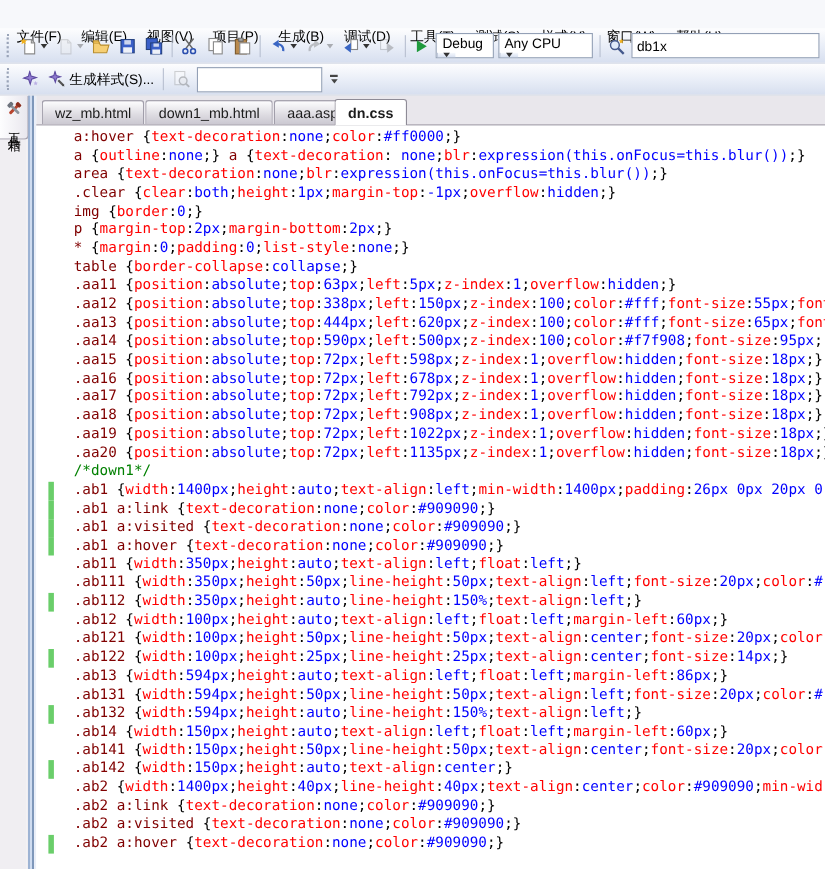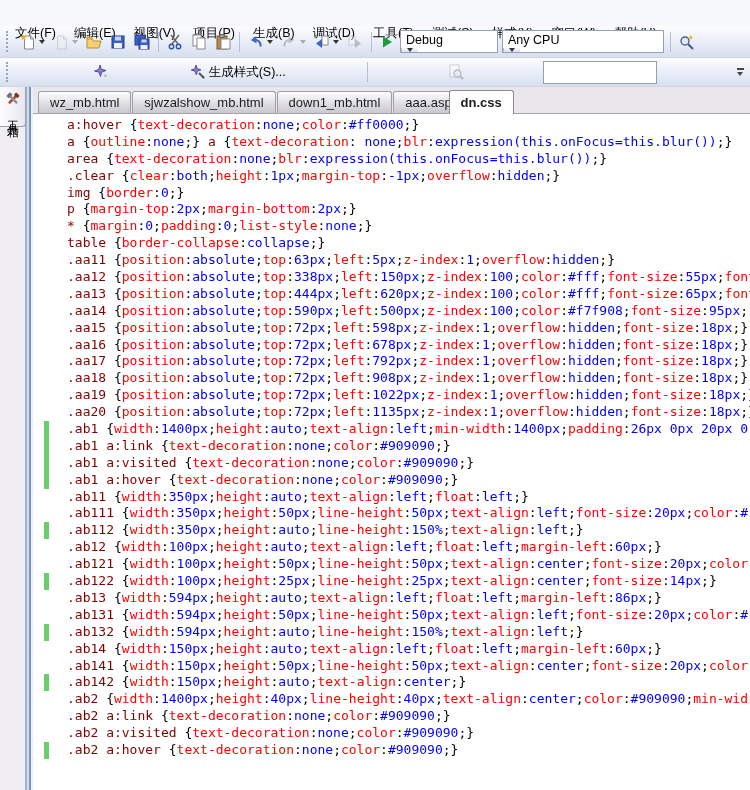--- a/index.html
+++ b/index.html
@@ -6,21 +6,21 @@
   .app{position:relative;width:750px;height:790px;overflow:hidden;
        font-family:"Liberation Sans","DejaVu Sans",sans-serif;font-size:12px;color:#000;
        background:#fff;user-select:none;}
   
   .menubar{height:26px;display:flex;align-items:center;background:#f7f8fb;padding-left:6px;}
   .menu-item{padding:4px 9px;font-size:12.5px;cursor:default;margin-top:40px;}
   
   .toolbar{display:flex;align-items:center;background:linear-gradient(#fdfdfe,#e8edf7 55%,#d7dfef);
            border-bottom:1px solid #cfd5e2;}
   .tb1{height:31px;padding:0 3px;}
-  .tb2{height:28px;padding:0 3px;justify-content:space-between;}
+  .tb2{height:28px;padding:0 3px;}
   .grip{width:5px;height:70%;margin:0 3px;border-left:2px dotted #9aa4b8;}
   .tbtn{display:flex;align-items:center;justify-content:center;height:24px;padding:0 3px;border:1px solid transparent;border-radius:2px;}
   .tbtn.disabled{opacity:.35;filter:grayscale(1);}
   .dd{width:0;height:0;border-left:3px solid transparent;border-right:3px solid transparent;border-top:4px solid #333;margin-left:3px;}
   .tsep{width:1px;height:20px;background:#b7bfd0;margin:0 4px;}
   .combo{display:flex;align-items:stretch;height:21px;background:#fff;border:1px solid #93a0b6;margin:0 2px;flex-direction:column;}
   .combo .val{flex:1;display:flex;align-items:center;padding:0 5px;font-size:12.5px;white-space:nowrap;overflow:hidden;}
   .combo .cbtn{width:16px;display:flex;align-items:center;justify-content:center;background:linear-gradient(#f6f9fd,#d8e1f1);border-left:1px solid #b4bfd4;}
   .combo .cbtn .dd{margin:0;}
   .combo-debug{width:96px;}
@@ -226,20 +226,21 @@
 
     <span class="tbtn">
       <span>
           <svg width="16" height="16" viewBox="0 0 16 16">
             <circle cx="6" cy="7" r="4" fill="#dfe9fa" stroke="#44588c" stroke-width="1.3"></circle>
             <path d="M9 10l5 5" stroke="#44588c" stroke-width="2"></path>
             <path d="M11.8 1l.7 1.6 1.7.3-1.4 1.1.4 1.7-1.4-1-1.5.9.5-1.7-1.3-1.2 1.7-.2z" fill="#f2b21d"></path>
           </svg>
         </span>
     </span>
+    <input class="searchbox" type="text" value="db1x" style="">
   </div>
 
   <div class="toolbar tb2">
     <span class="grip"></span>
     <span class="tbtn">
       <span>
           <svg width="16" height="16" viewBox="0 0 16 16">
             <path d="M7 1l1.3 4.2L13 6.5 8.8 8 7.5 12.5 6 8.2 1.5 7l4.3-1.6z" fill="#8f7bd0" stroke="#5d4aa0"></path>
             <path d="M12.5 9.5l.5 1.4 1.5.3-1.2.9.3 1.5-1.2-.8-1.3.7.4-1.4-1.1-1 1.5-.1z" fill="#b9aee3"></path>
           </svg>
@@ -299,23 +300,20 @@
 
     <div class="frame"></div>
 
     <div class="doc-col">
 
       <div class="tabrow">
         <span class="tab">
             <span>wz_mb.html</span>
           </span>
         <span class="tab">
-            <span>sjwzalshow_mb.html</span>
-          </span>
-        <span class="tab">
             <span>down1_mb.html</span>
           </span>
         <span class="tab overlapped">
             <span>aaa.asp</span>
           </span>
         <span class="tab active">
             <span>dn.css</span>
           </span>
       </div>
 
@@ -387,20 +385,24 @@
             </div>
             <div class="line">
               <span class="chg"></span>
               <span class="txt"><span class="c-sel">.aa19 </span><span class="c-punct">{</span><span class="c-prop">position</span><span class="c-punct">:</span><span class="c-val">absolute</span><span class="c-punct">;</span><span class="c-prop">top</span><span class="c-punct">:</span><span class="c-val">72px</span><span class="c-punct">;</span><span class="c-prop">left</span><span class="c-punct">:</span><span class="c-val">1022px</span><span class="c-punct">;</span><span class="c-prop">z-index</span><span class="c-punct">:</span><span class="c-val">1</span><span class="c-punct">;</span><span class="c-prop">overflow</span><span class="c-punct">:</span><span class="c-val">hidden</span><span class="c-punct">;</span><span class="c-prop">font-size</span><span class="c-punct">:</span><span class="c-val">18px</span><span class="c-punct">;</span><span class="c-punct">}</span></span>
             </div>
             <div class="line">
               <span class="chg"></span>
               <span class="txt"><span class="c-sel">.aa20 </span><span class="c-punct">{</span><span class="c-prop">position</span><span class="c-punct">:</span><span class="c-val">absolute</span><span class="c-punct">;</span><span class="c-prop">top</span><span class="c-punct">:</span><span class="c-val">72px</span><span class="c-punct">;</span><span class="c-prop">left</span><span class="c-punct">:</span><span class="c-val">1135px</span><span class="c-punct">;</span><span class="c-prop">z-index</span><span class="c-punct">:</span><span class="c-val">1</span><span class="c-punct">;</span><span class="c-prop">overflow</span><span class="c-punct">:</span><span class="c-val">hidden</span><span class="c-punct">;</span><span class="c-prop">font-size</span><span class="c-punct">:</span><span class="c-val">18px</span><span class="c-punct">;</span><span class="c-punct">}</span></span>
             </div>
             <div class="line">
+              <span class="chg"></span>
+              <span class="txt"><span class="c-comment">/*down1*/</span></span>
+            </div>
+            <div class="line">
               <span class="chg on"></span>
               <span class="txt"><span class="c-sel">.ab1 </span><span class="c-punct">{</span><span class="c-prop">width</span><span class="c-punct">:</span><span class="c-val">1400px</span><span class="c-punct">;</span><span class="c-prop">height</span><span class="c-punct">:</span><span class="c-val">auto</span><span class="c-punct">;</span><span class="c-prop">text-align</span><span class="c-punct">:</span><span class="c-val">left</span><span class="c-punct">;</span><span class="c-prop">min-width</span><span class="c-punct">:</span><span class="c-val">1400px</span><span class="c-punct">;</span><span class="c-prop">padding</span><span class="c-punct">:</span><span class="c-val">26px 0px 20px 0</span></span>
             </div>
             <div class="line">
               <span class="chg on"></span>
               <span class="txt"><span class="c-sel">.ab1 a:link </span><span class="c-punct">{</span><span class="c-prop">text-decoration</span><span class="c-punct">:</span><span class="c-val">none</span><span class="c-punct">;</span><span class="c-prop">color</span><span class="c-punct">:</span><span class="c-val">#909090</span><span class="c-punct">;</span><span class="c-punct">}</span></span>
             </div>
             <div class="line">
               <span class="chg on"></span>
               <span class="txt"><span class="c-sel">.ab1 a:visited </span><span class="c-punct">{</span><span class="c-prop">text-decoration</span><span class="c-punct">:</span><span class="c-val">none</span><span class="c-punct">;</span><span class="c-prop">color</span><span class="c-punct">:</span><span class="c-val">#909090</span><span class="c-punct">;</span><span class="c-punct">}</span></span>

